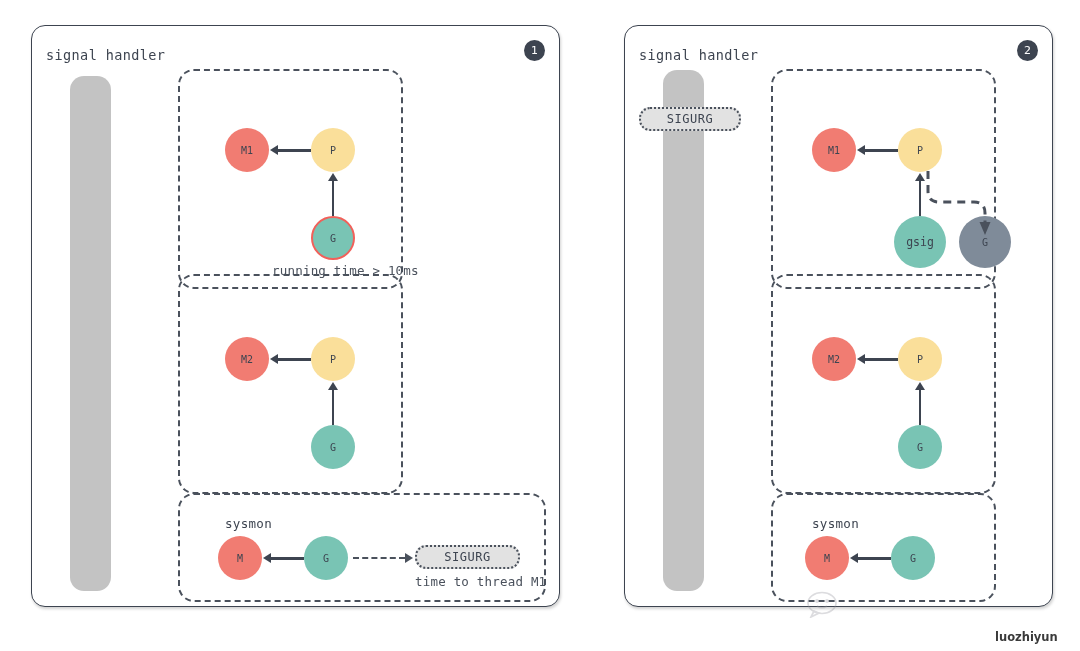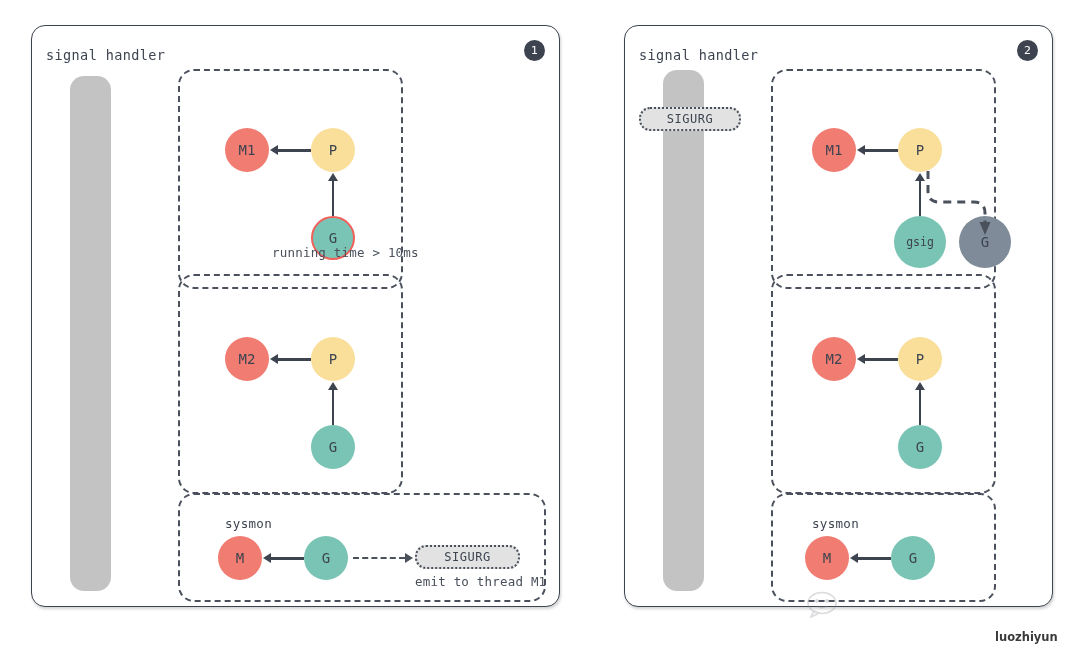--- a/index.html
+++ b/index.html
@@ -59,21 +59,21 @@
     border: 2px dashed #4a515c;
     border-radius: 16px;
     background: transparent;
   }
 
   
   .node {
     position: absolute;
     border-radius: 50%;
     display: flex; align-items: center; justify-content: center;
-    font-size: 14px;
+    font-size: 10px;
     color: #3d4450;
     box-sizing: border-box;
   }
   .node.m    { background: #f17c72; }
   .node.p    { background: #fadf9a; }
   .node.g    { background: #79c4b4; }
   .node.gray { background: #7f8b99; }
   .node.ring { border: 2.5px solid #f1605a; }
   .node.small { font-size: 11.5px; }
 
@@ -174,21 +174,21 @@
       <div class="node p" style="left:131px; top:57px; width:44px; height:44px;">P</div>
 
       <div class="node g ring" style="left:131px; top:145px; width:44px; height:44px;">G</div>
 
       <div class="arrow-line" style="left:97px; top:78px; width:34px; height:2.6px;"></div>
       <div class="arrow-head ah-left" style="left:90px; top:74px;"></div>
 
       <div class="arrow-line" style="left:151.7px; top:109px; width:2.6px; height:36px;"></div>
       <div class="arrow-head ah-up" style="left:148px; top:102px;"></div>
 
-      <div class="caption" style="left:92px; top:174px;">running time &gt; 10ms</div>
+      <div class="caption" style="left:92px; top:192px;">running time &gt; 10ms</div>
     </div>
 
     <div class="dbox" id="p1-g2" style="left:146px; top:248px; width:221px; height:216px;">
 
       <div class="node m" style="left:45px; top:61px; width:44px; height:44px;">M2</div>
       <div class="node p" style="left:131px; top:61px; width:44px; height:44px;">P</div>
       <div class="node g" style="left:131px; top:149px; width:44px; height:44px;">G</div>
 
       <div class="arrow-line" style="left:97px; top:82px; width:34px; height:2.6px;"></div>
       <div class="arrow-head ah-left" style="left:90px; top:78px;"></div>
@@ -206,21 +206,21 @@
 
       <div class="arrow-line" style="left:90px; top:62px; width:34px; height:2.6px;"></div>
       <div class="arrow-head ah-left" style="left:83px; top:58px;"></div>
 
       <div class="dash-h" style="left:173px; top:62px; width:52px;"></div>
       <div class="arrow-head" style="left:225px; top:58px;
            border-top:5px solid transparent; border-bottom:5px solid transparent; border-left:8px solid #4a515c;"></div>
 
       <div class="pill" style="left:235px; top:50px; width:105px; height:24px;">SIGURG</div>
 
-      <div class="caption" style="left:235px; top:79px;">emit to thread M1</div>
+      <div class="caption" style="left:235px; top:79px;">time to thread M1</div>
     </div>
   </div>
 
   <div class="panel" id="panel-2">
 
     <div class="panel-title" style="left:14px; top:21px;">signal handler</div>
 
     <div class="badge" style="right:14px; top:14px;">2</div>
 
     <div class="grey-bar" style="left:38px; top:44px; width:41px; height:521px;"></div>

